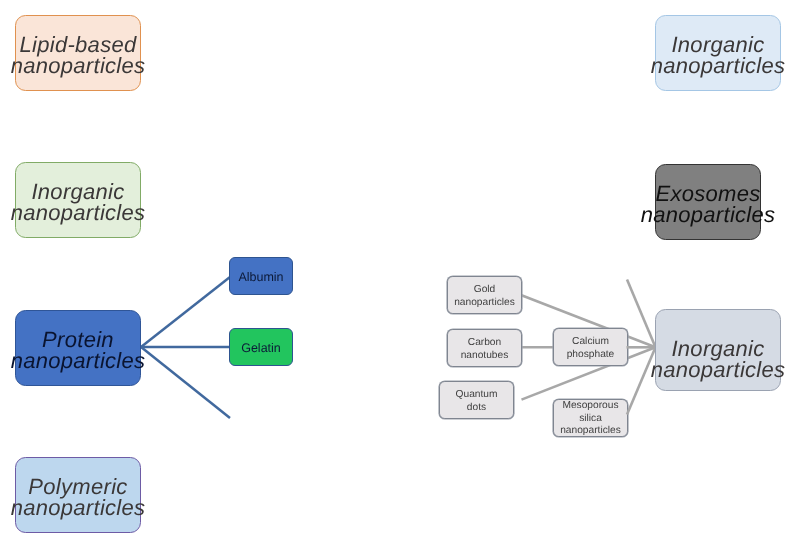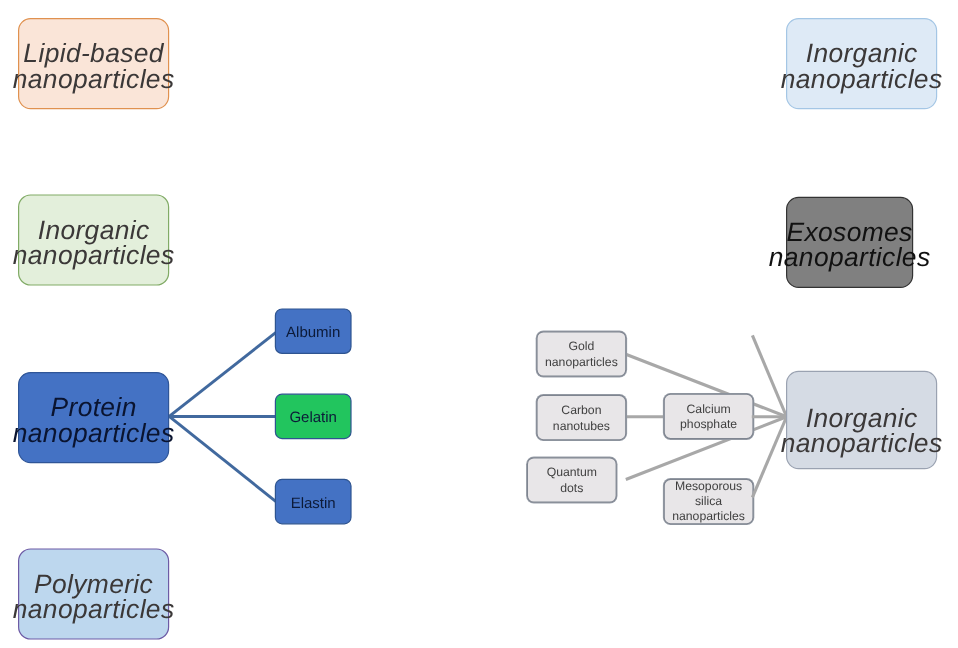--- a/index.html
+++ b/index.html
@@ -84,23 +84,20 @@
     <span class="lbl">Inorganic
 nanoparticles</span>
   </div>
 
   <div class="node chip" style="left: 229px; top: 257px; width: 64px; height: 38px; z-index: 2; background: rgb(68, 114, 196); border-color: rgb(46, 84, 144);">
     <span class="lbl">Albumin</span>
   </div>
   <div class="node chip" style="left: 229px; top: 328px; width: 64px; height: 38px; z-index: 2; background: #22c55e; border-color: rgb(46, 84, 144);">
     <span class="lbl">Gelatin</span>
   </div>
-  <div class="node chip" style="left: 229px; top: 399px; width: 64px; height: 38px; z-index: 2; background: rgb(68, 114, 196); border-color: rgb(46, 84, 144);">
-    <span class="lbl">Elastin</span>
-  </div>
 
   <div class="node tile" style="left: 447px; top: 276px; width: 75px; height: 38px; z-index: 2; background: rgb(232, 230, 232); border-color: rgb(127, 133, 144);">
     <span class="lbl">Gold
 nanoparticles</span>
   </div>
   <div class="node tile" style="left: 447px; top: 329px; width: 75px; height: 38px; z-index: 2; background: rgb(232, 230, 232); border-color: rgb(127, 133, 144);">
     <span class="lbl">Carbon
 nanotubes</span>
   </div>
   <div class="node tile" style="left: 439px; top: 381px; width: 75px; height: 38px; z-index: 2; background: rgb(232, 230, 232); border-color: rgb(127, 133, 144);">

